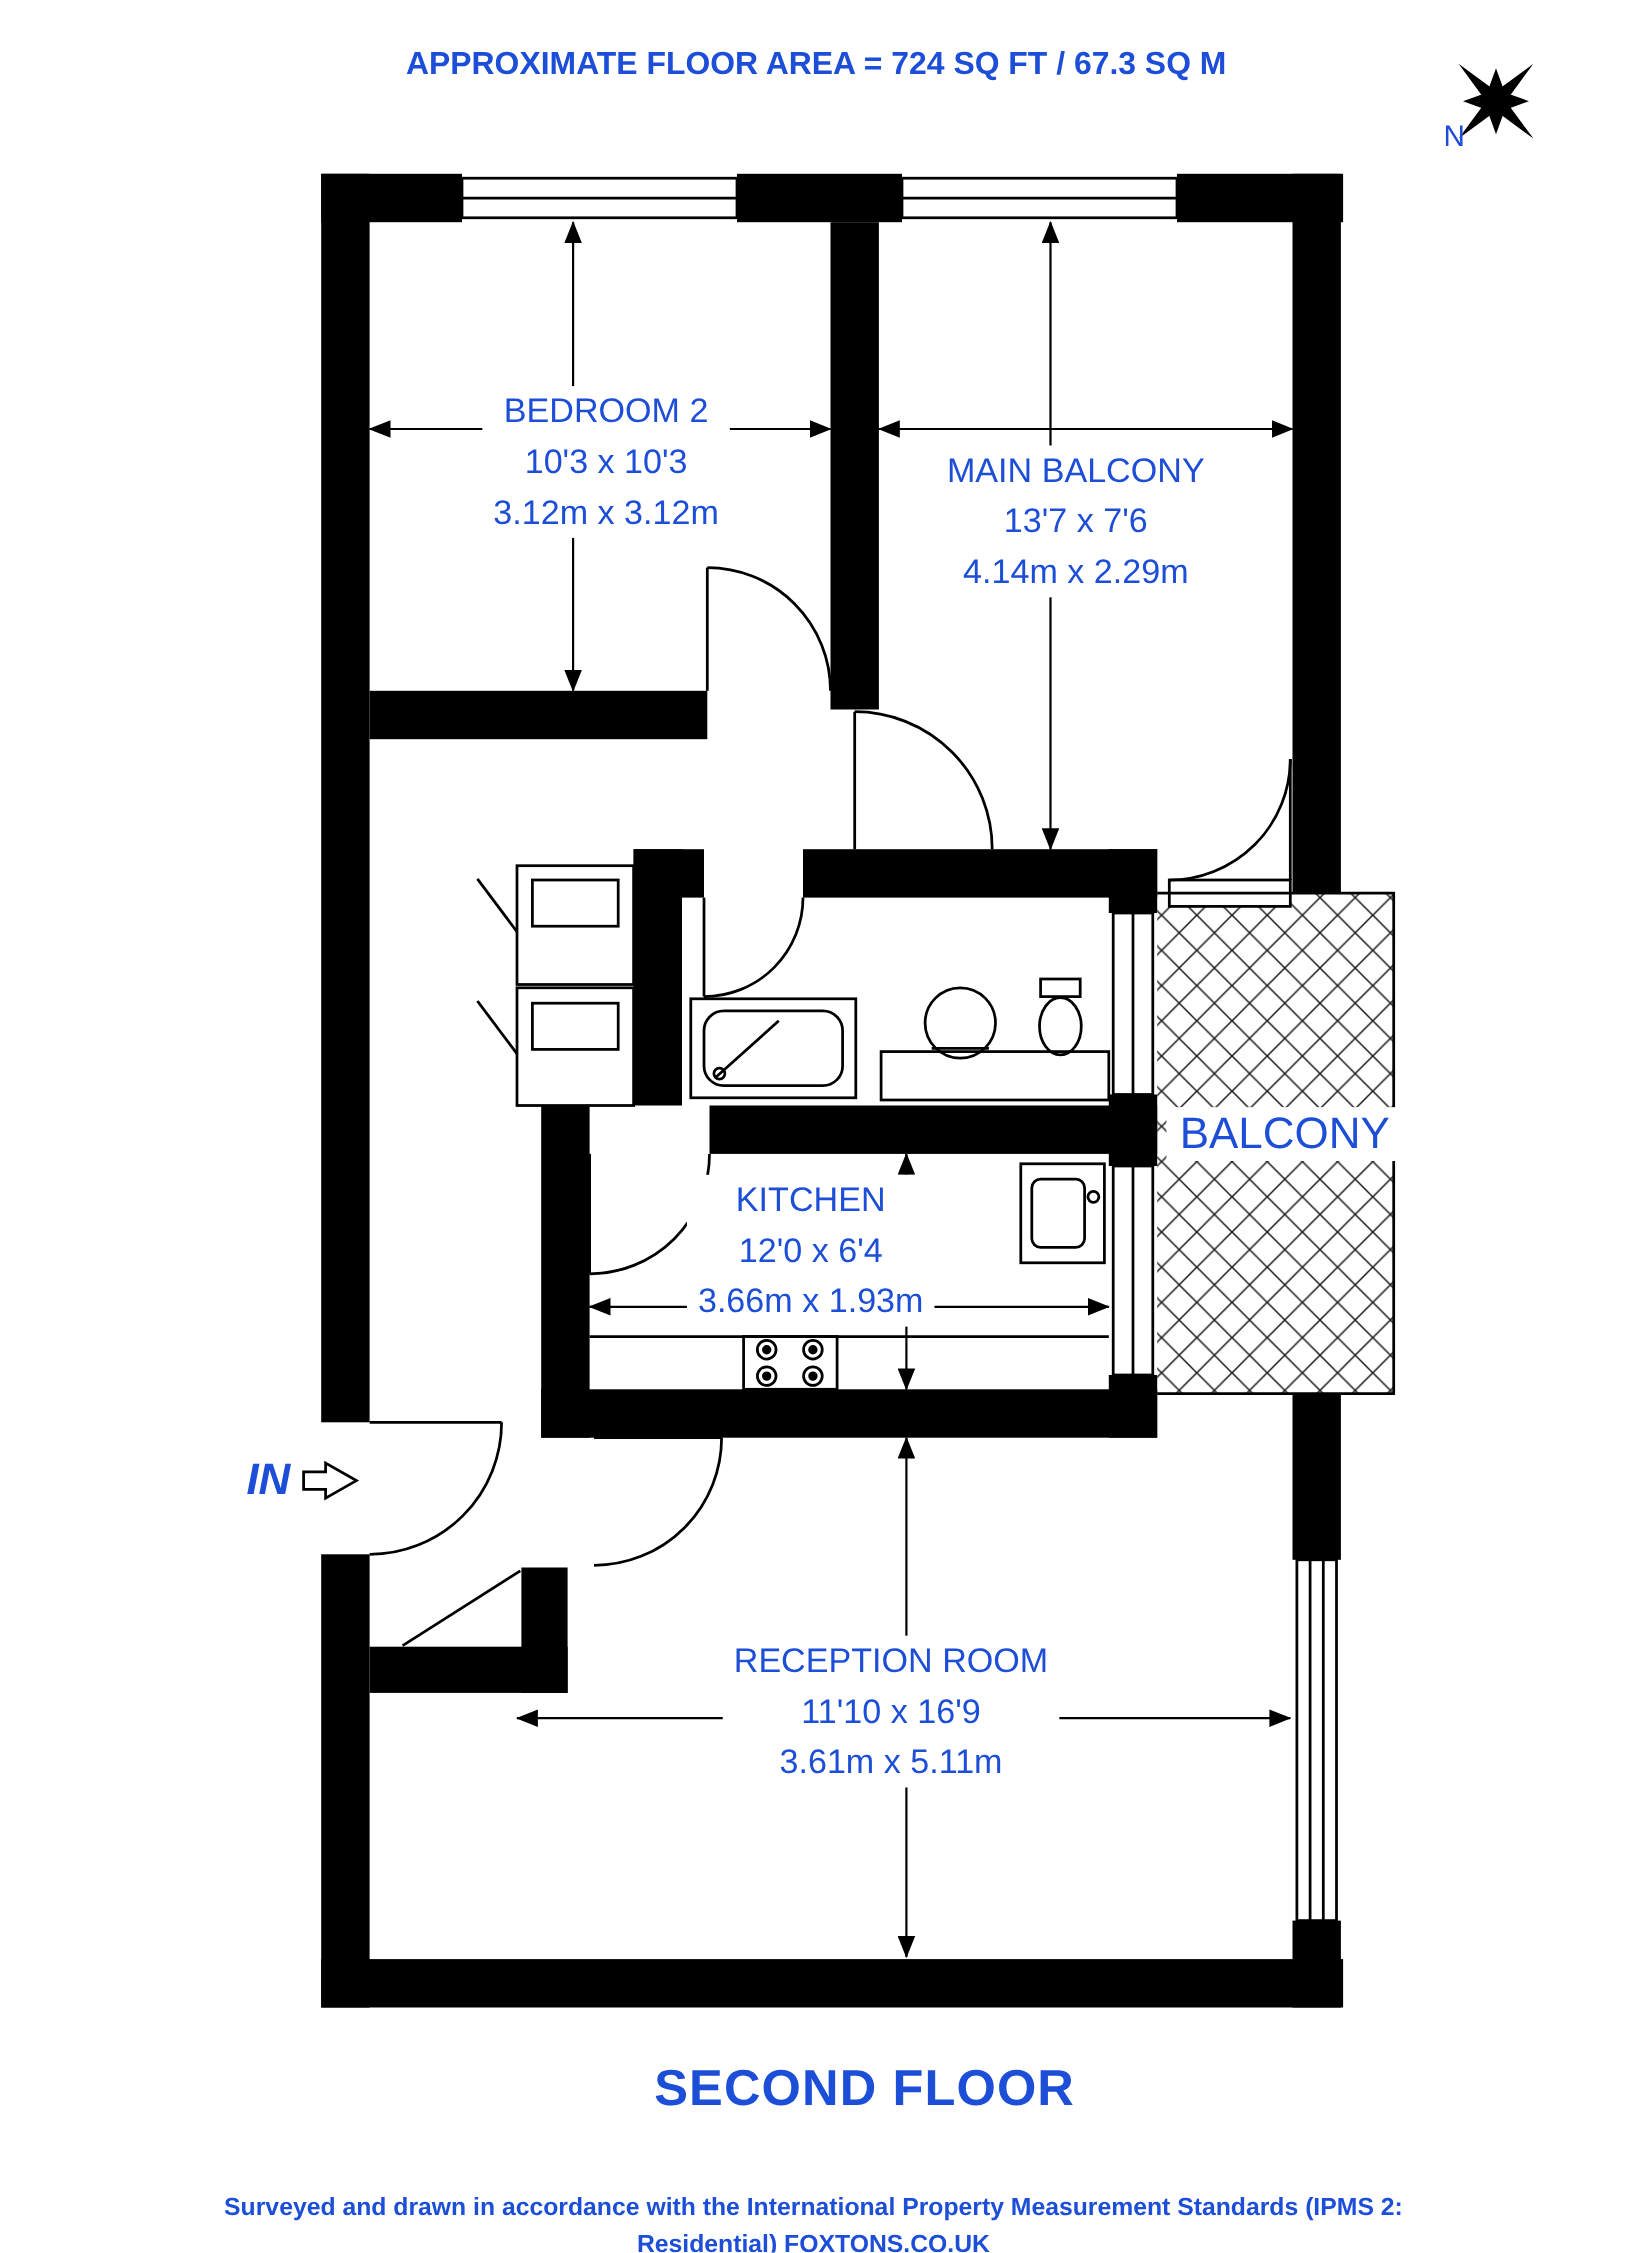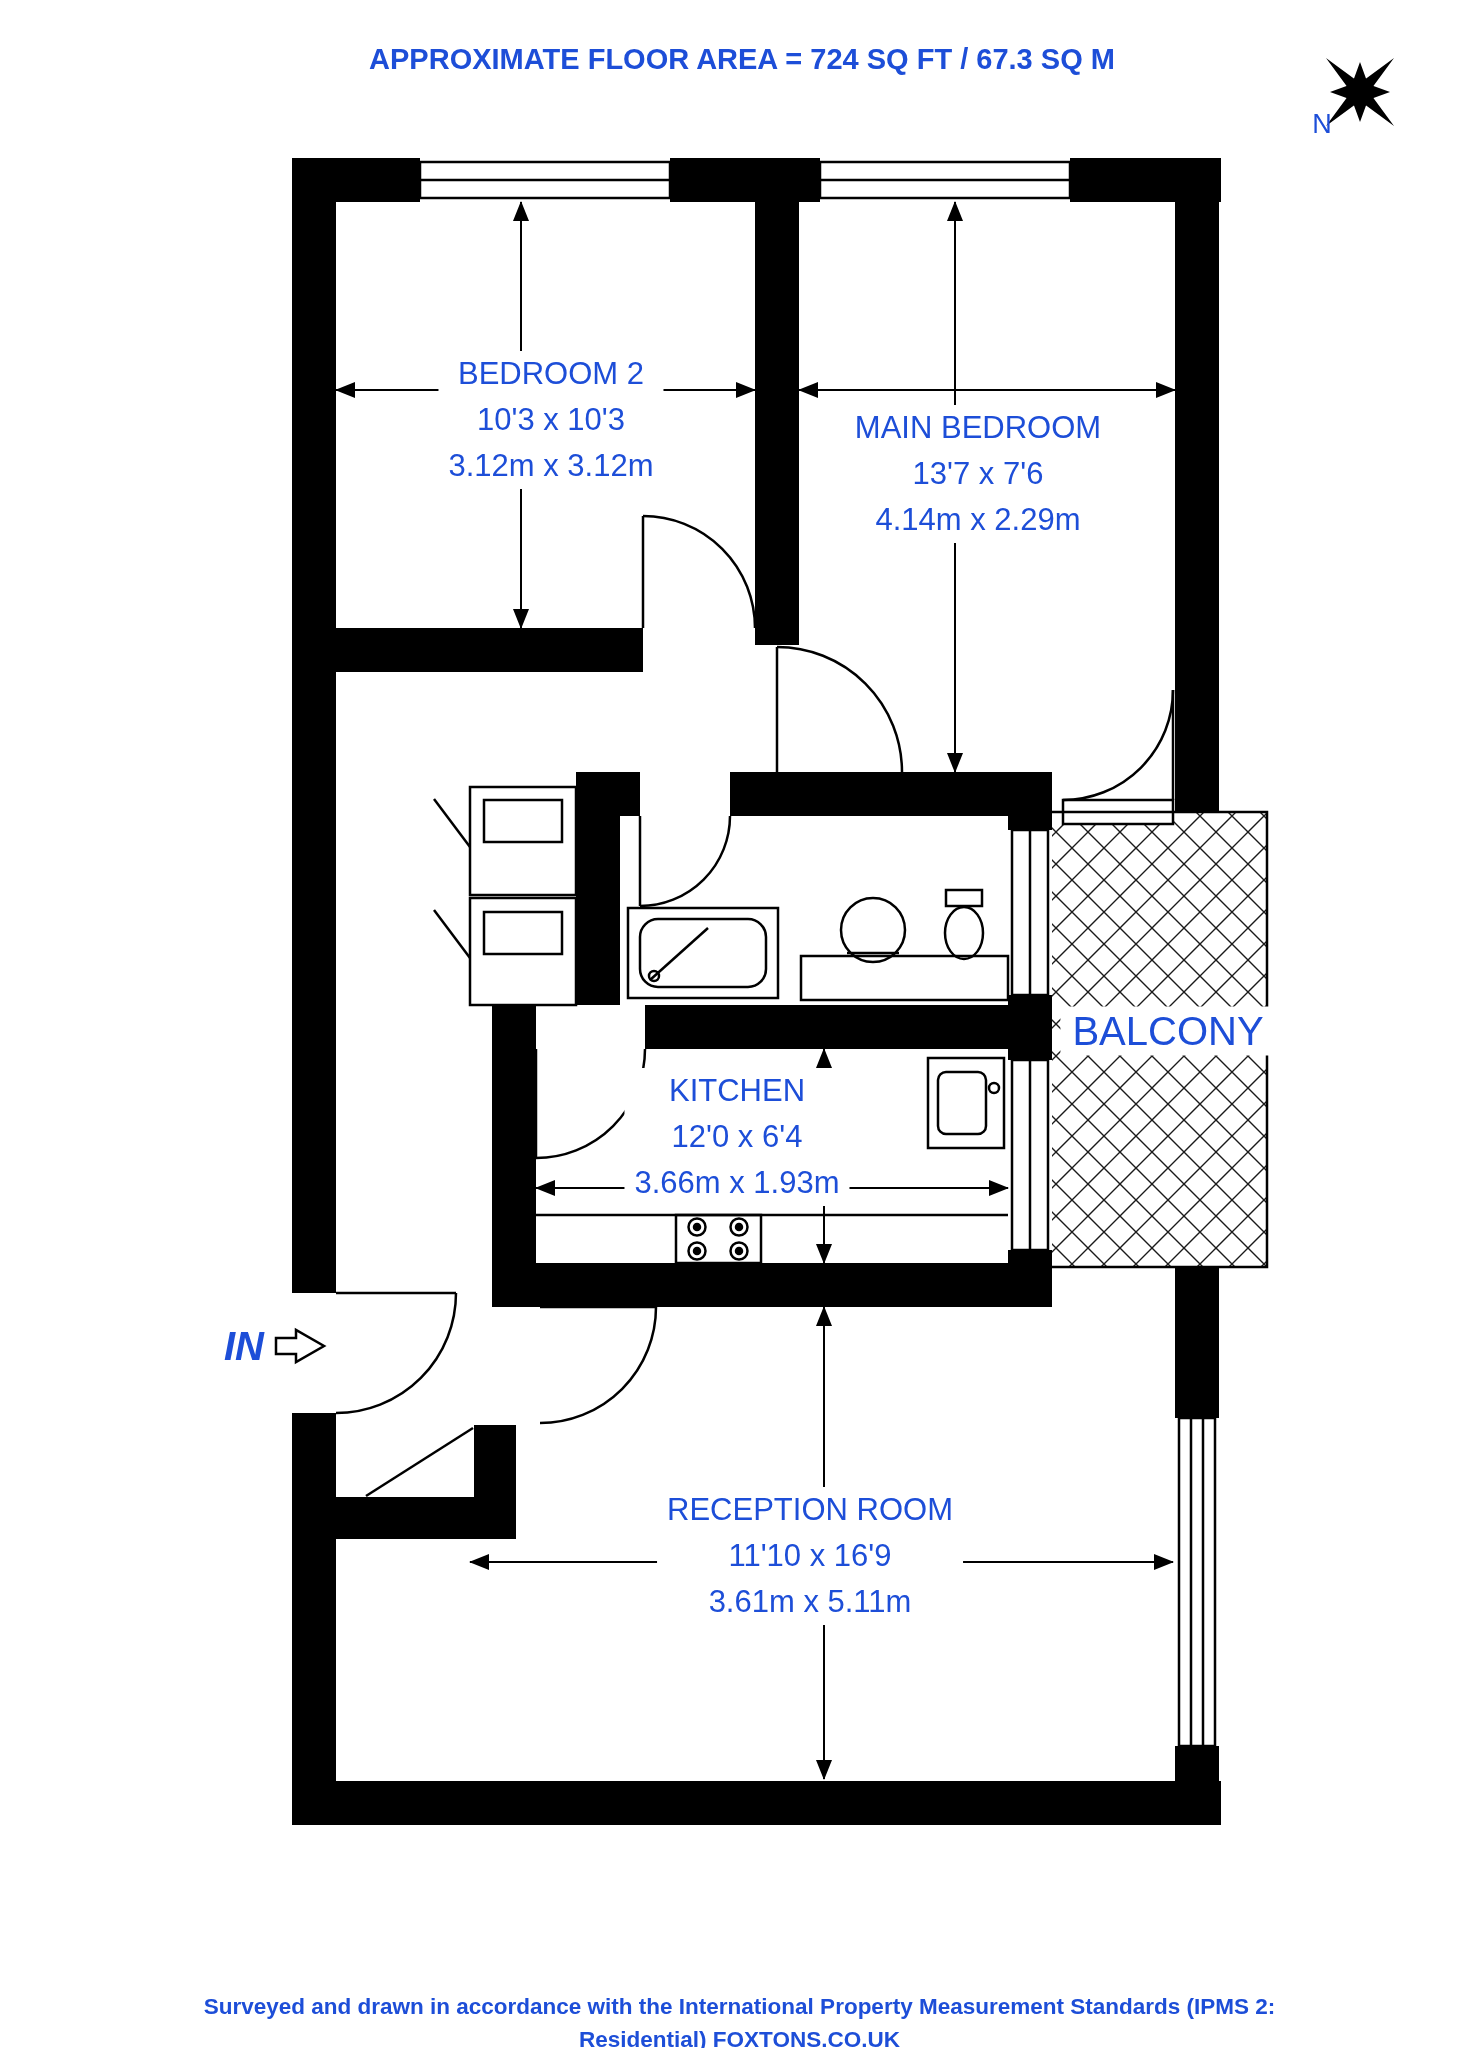--- a/index.html
+++ b/index.html
@@ -214,40 +214,41 @@
 
   <div class="overlay north-label" style="left:1322px;top:124px;">N</div>
 
   <div class="overlay room-label" style="left:551px;top:420px;">
     <div>BEDROOM 2</div>
     <div>10'3 x 10'3</div>
     <div>3.12m x 3.12m</div>
   </div>
 
   <div class="overlay room-label" style="left:978px;top:474px;">
-    <div>MAIN BEDROOM</div>
+    <div>MAIN BALCONY</div>
     <div>13'7 x 7'6</div>
     <div>4.14m x 2.29m</div>
   </div>
 
   <div class="overlay room-label" style="left:737px;top:1137px;text-align:center;">
     <div>KITCHEN</div>
     <div>12'0 x 6'4</div>
     <div>3.66m x 1.93m</div>
   </div>
 
   <div class="overlay room-label" style="left:810px;top:1556px;">
     <div>RECEPTION ROOM</div>
     <div>11'10 x 16'9</div>
     <div>3.61m x 5.11m</div>
   </div>
 
   <div class="overlay balcony-label" style="left:1168px;top:1031px;">BALCONY</div>
 
   <div class="overlay in-label" style="left:244px;top:1346px;">IN</div>
 
+  <div class="overlay floor-title" style="left:786px;top:1898px;">SECOND FLOOR</div>
 
   <div class="footer">
     <div>Surveyed and drawn in accordance with the International Property Measurement Standards (IPMS 2:</div>
     <div>Residential) FOXTONS.CO.UK</div>
   </div>
 
 </div>
 
 </body></html>

